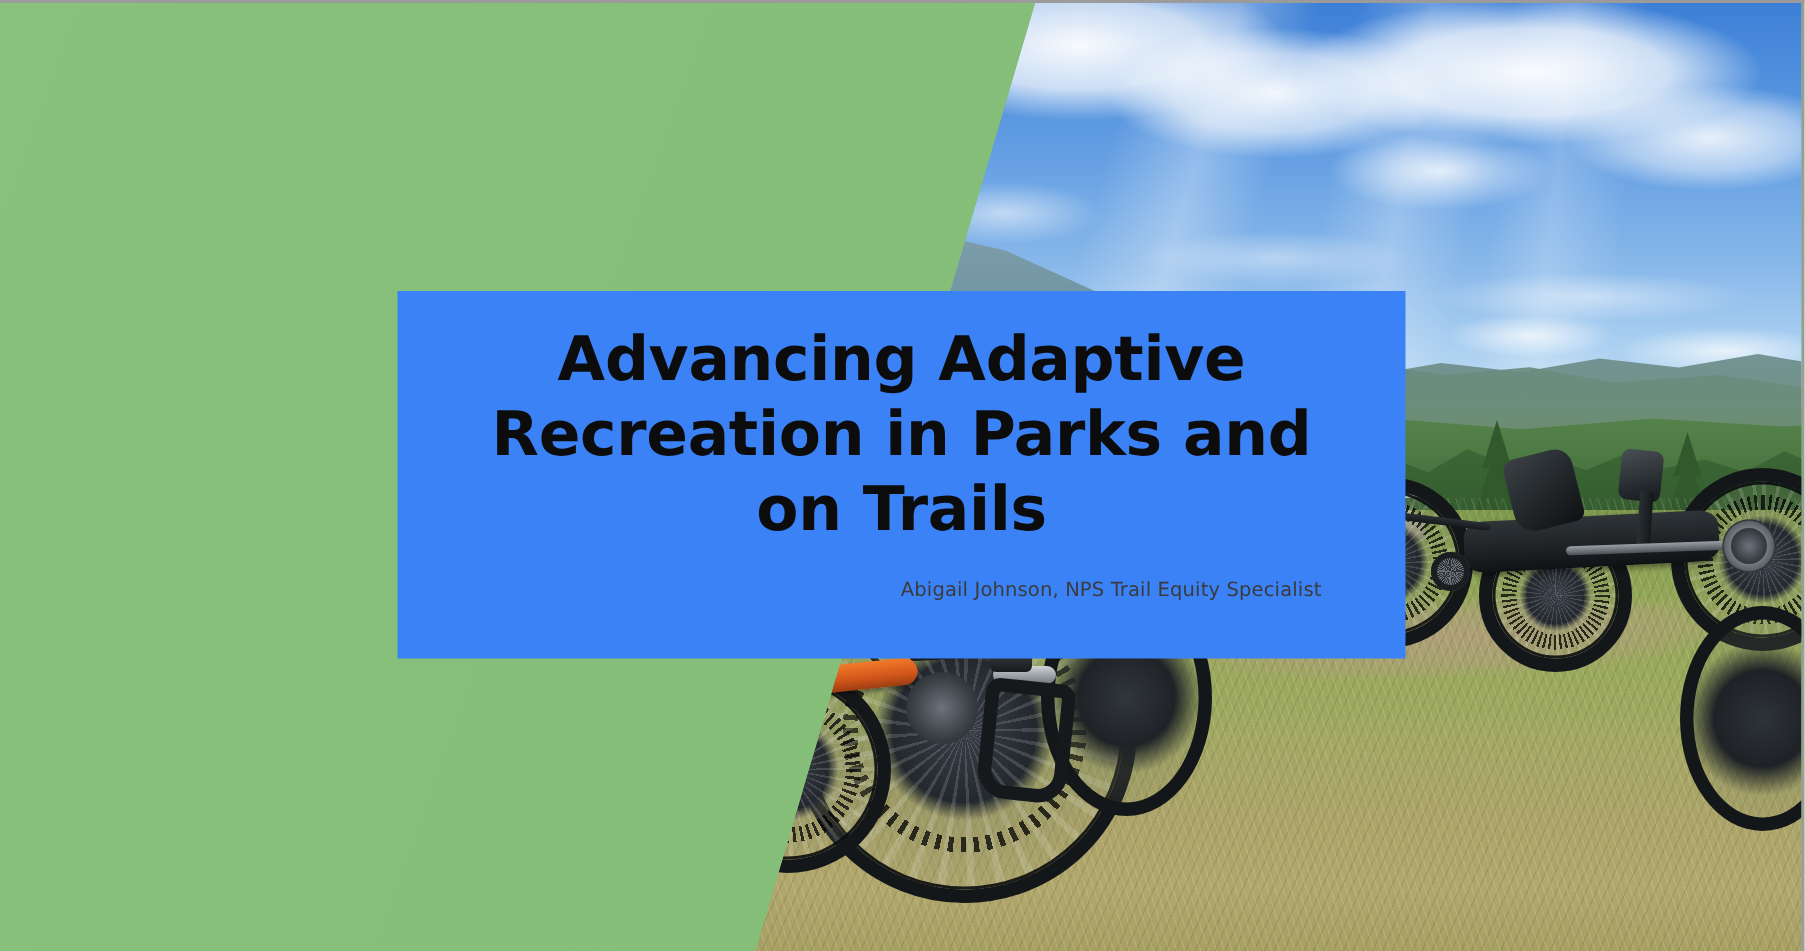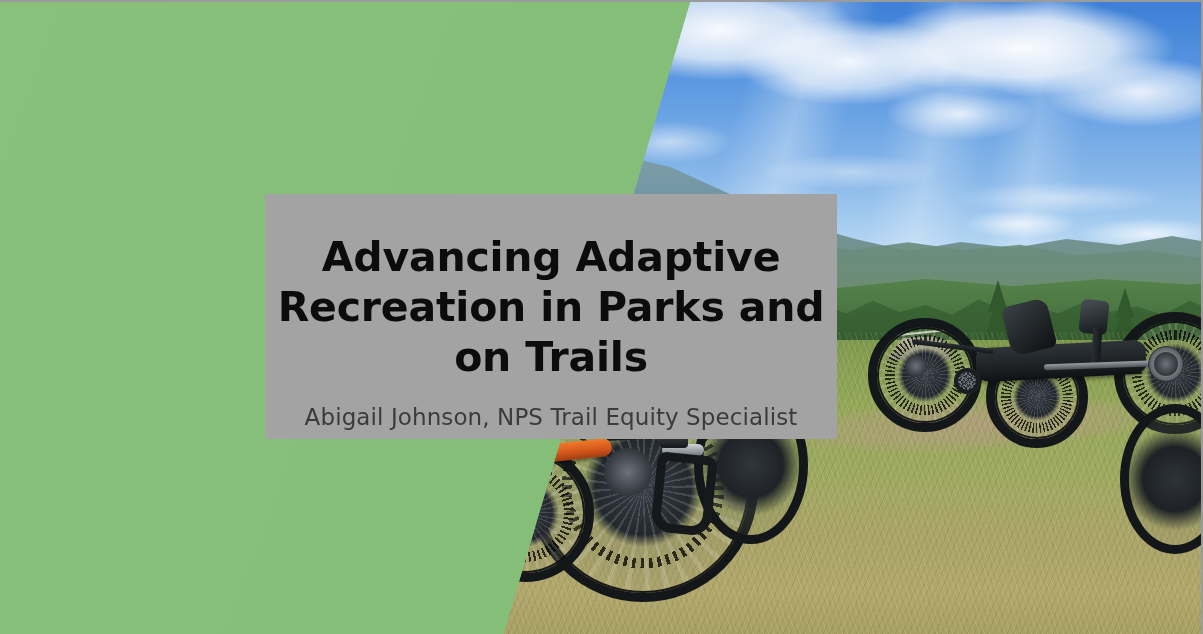--- a/index.html
+++ b/index.html
@@ -373,48 +373,48 @@
     inset: 0;
     background: linear-gradient(110deg, #89c17c 0%, #84be79 55%, #7bb370 100%);
     clip-path: polygon(0 0, 690px 0, 503px 634px, 0 634px);
   }
 
   
   .title-card {
     position: absolute;
     left: 265px;
     top: 192px;
-    width: 572px;
+    width: 672px;
     height: 245px;
-    background: #a3a3a3;
+    background: #3b82f6;
     display: flex;
     flex-direction: column;
     align-items: center;
     justify-content: flex-start;
-    padding-top: 38px;
+    padding-top: 20px;
     box-sizing: border-box;
   }
   .slide-title {
     margin: 0;
     width: 560px;
     text-align: center;
     font-family: "DejaVu Sans", sans-serif;
     font-size: 41px;
     font-weight: bold;
     line-height: 1.22;
     color: #0c0c0c;
     letter-spacing: -0.2px;
   }
   .slide-subtitle {
     margin: 0;
     margin-top: 22px;
     width: 560px;
-    text-align: center;
+    text-align: right;
     font-family: "DejaVu Sans", sans-serif;
-    font-size: 23px;
+    font-size: 13px;
     font-weight: normal;
     color: #3b3b3b;
     letter-spacing: .1px;
   }
 </style>
 </head>
 <body>
 
 <div id="slide">
 

